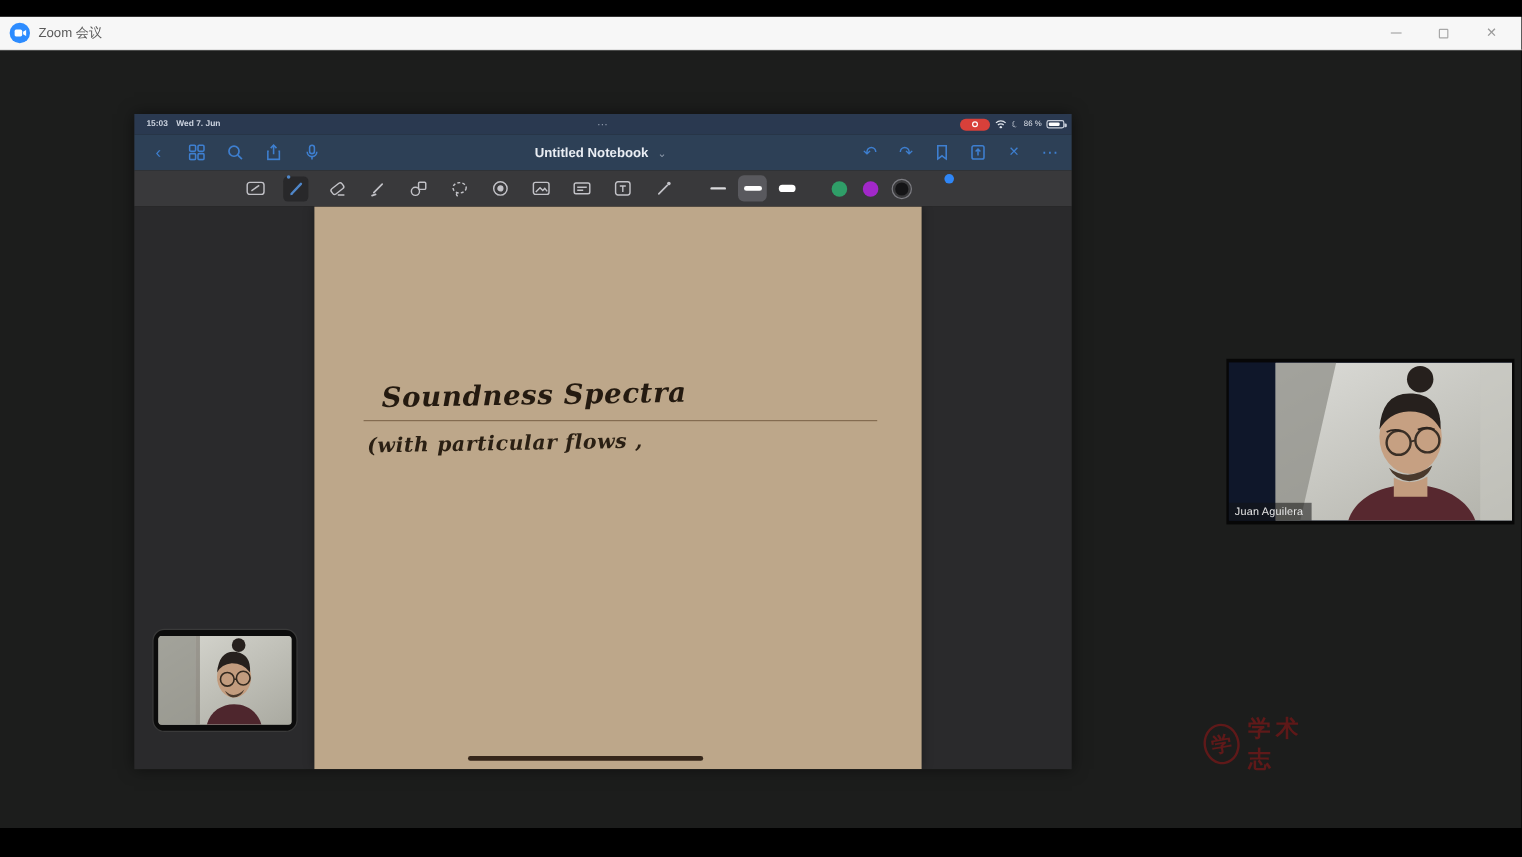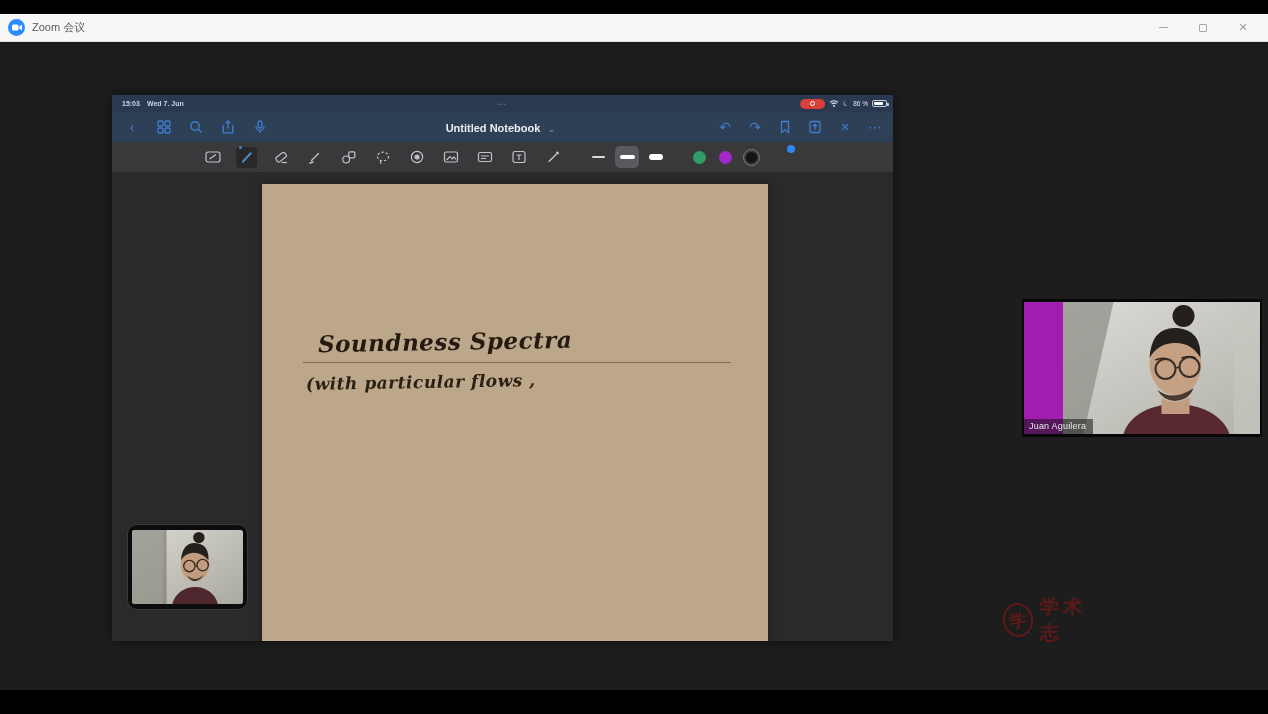--- a/index.html
+++ b/index.html
@@ -78,21 +78,21 @@
 
   .color-group { display:flex; align-items:center; gap:9px; margin-left:10px; }
   .swatch-wrap { width:17px; height:17px; border-radius:50%; display:flex; align-items:center; justify-content:center; cursor:default; }
   .swatch { width:13px; height:13px; border-radius:50%; display:block; }
   .swatch-wrap.selected { border:1.4px solid #7c7c82; }
   .swatch-wrap.selected .swatch { width:11px; height:11px; }
   .accent-dot { width:8px; height:8px; border-radius:50%; margin-left:14px; transform:translateY(-8px); cursor:default; }
 
   
   .canvas { position:relative; width:100%; height:469px; background:#2a2a2c; overflow:hidden; }
-  .paper { position:absolute; left:150px; top:12px; width:506px; height:469px; background:#bda78a;
+  .paper { position:absolute; left:150px; top:0; width:506px; height:469px; background:#bda78a;
     box-shadow:0 0 8px rgba(0,0,0,.35); }
   .hw-heading { position:absolute; left:56px; top:144px;
     font-family:"DejaVu Serif", serif; font-style:italic; font-weight:bold;
     font-size:23px; color:#241a10; transform:rotate(-1deg); letter-spacing:.5px; white-space:nowrap; }
   .title-rule { position:absolute; left:41px; top:178px; width:428px; height:1.3px;
     background:rgba(85,60,35,.55); }
   .hw-line2 { position:absolute; left:44px; top:188px;
     font-family:"DejaVu Serif", serif; font-style:italic; font-weight:bold;
     font-size:17px; color:#2a1f13; transform:rotate(-1deg); letter-spacing:.5px; white-space:nowrap; }
   .homebar { position:absolute; left:128px; top:458px; width:196px; height:4px;
@@ -101,21 +101,21 @@
   
   .pip { position:absolute; left:127px; top:524px; width:121px; height:86px;
     background:#0c0c0c; border-radius:10px; border:1px solid #3a3a3a;
     padding:5px 4px; overflow:hidden; cursor:default; }
   .pip .vid { width:100%; height:100%; border-radius:3px; overflow:hidden; background:#9b9b93; }
   .vid svg { width:100%; height:100%; display:block; }
 
   
   .participant { position:absolute; left:1022px; top:299px; width:240px; height:138px;
     background:#070707; padding:3px 2px; cursor:default; }
-  .participant .vid { width:100%; height:100%; overflow:hidden; background:#a21caf; position:relative;padding-left:39px; }
+  .participant .vid { width:100%; height:100%; overflow:hidden; background:#0f172a; position:relative;padding-left:39px; }
   .name-tag { position:absolute; left:0; bottom:0; background:rgba(20,20,20,.55);
     color:#e8e8e8; font-size:9px; padding:2px 7px 3px 5px; letter-spacing:.2px; }
 
   
   .watermark { position:absolute; left:1003px; top:594px; display:flex; align-items:center; gap:7px;
     color:#671919; opacity:.9; }
   .wm-logo { width:34px; height:34px; border:2.5px solid #671919; border-radius:50%;
     display:flex; align-items:center; justify-content:center;
     font-size:17px; font-weight:bold; transform:rotate(-10deg);
     font-family:"DejaVu Sans", sans-serif; }

